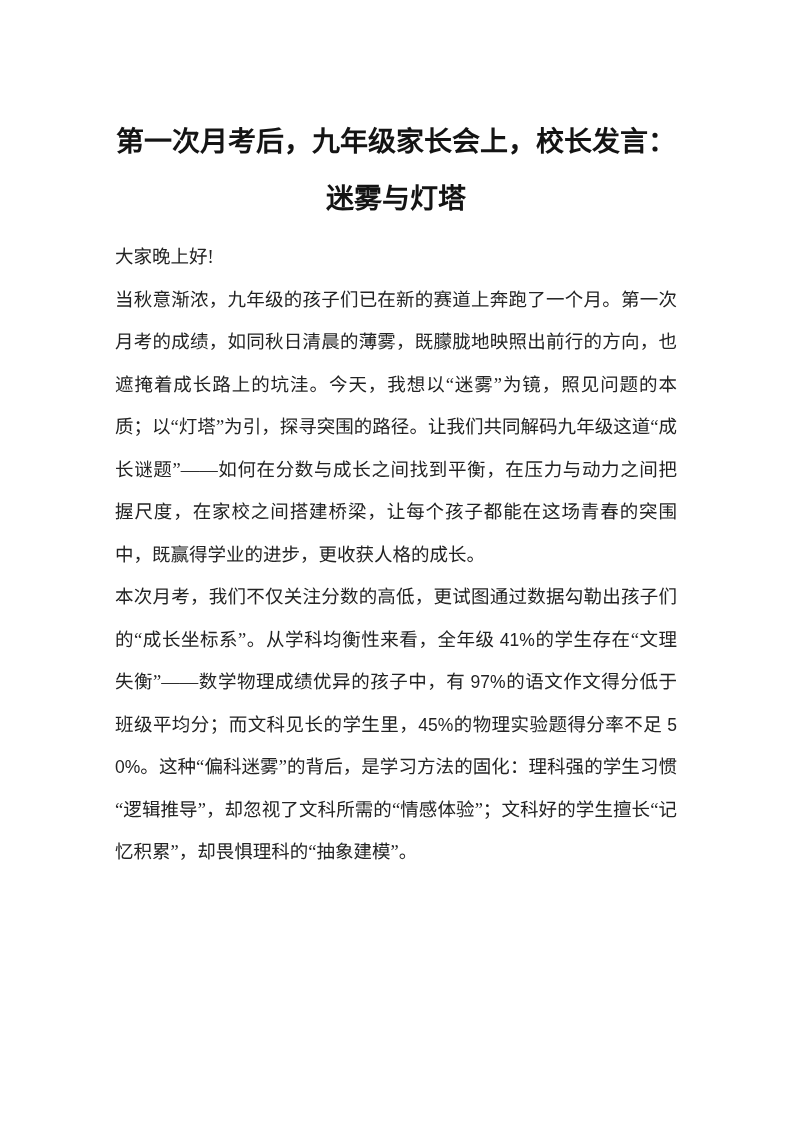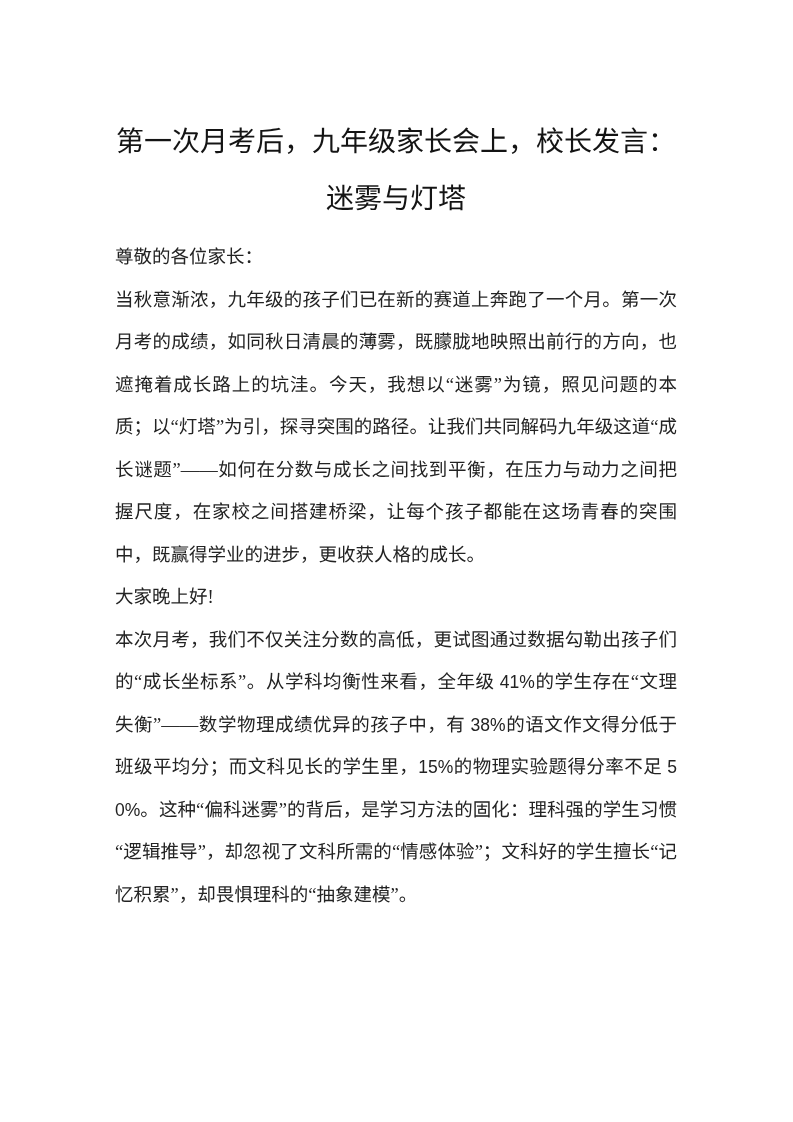--- a/index.html
+++ b/index.html
@@ -15,21 +15,21 @@
     background: #ffffff;
     overflow: hidden;
     box-sizing: border-box;
     padding: 113px 116px 0 115px;
     color: #1f1f1f;
     font-family: "Liberation Serif", "DejaVu Serif", serif;
   }
   .doc-title {
     margin: 0 0 9px 0;
     font-size: 28px;
-    font-weight: normal;
+    font-weight: bold;
     line-height: 57px;
     text-align: center;
     color: #141414;
     
   }
   .doc-body p {
     margin: 0;
     font-size: 18.5px;
     line-height: 42.5px;
     text-align: justify;
@@ -43,18 +43,17 @@
     font-size: 17.5px;
   }
 </style>
 </head>
 <body>
 
 <div class="page">
   <h1 class="doc-title">第一次月考后，九年级家长会上，校长发言：迷雾与灯塔</h1>
 
   <div class="doc-body">
-    <p>尊敬的各位家长：</p>
+    <p>大家晚上好!</p>
     <p>当秋意渐浓，九年级的孩子们已在新的赛道上奔跑了一个月。第一次月考的成绩，如同秋日清晨的薄雾，既朦胧地映照出前行的方向，也遮掩着成长路上的坑洼。今天，我想以“迷雾”为镜，照见问题的本质；以“灯塔”为引，探寻突围的路径。让我们共同解码九年级这道“成长谜题”——如何在分数与成长之间找到平衡，在压力与动力之间把握尺度，在家校之间搭建桥梁，让每个孩子都能在这场青春的突围中，既赢得学业的进步，更收获人格的成长。</p>
-    <p>大家晚上好!</p>
-    <p>本次月考，我们不仅关注分数的高低，更试图通过数据勾勒出孩子们的“成长坐标系”。从学科均衡性来看，全年级 <span class="latin">41%</span>的学生存在“文理失衡”——数学物理成绩优异的孩子中，有 <span class="latin">38%</span>的语文作文得分低于班级平均分；而文科见长的学生里，<span class="latin">15%</span>的物理实验题得分率不足 <span class="latin">50%</span>。这种“偏科迷雾”的背后，是学习方法的固化：理科强的学生习惯“逻辑推导”，却忽视了文科所需的“情感体验”；文科好的学生擅长“记忆积累”，却畏惧理科的“抽象建模”。</p>
+    <p>本次月考，我们不仅关注分数的高低，更试图通过数据勾勒出孩子们的“成长坐标系”。从学科均衡性来看，全年级 <span class="latin">41%</span>的学生存在“文理失衡”——数学物理成绩优异的孩子中，有 <span class="latin">97%</span>的语文作文得分低于班级平均分；而文科见长的学生里，<span class="latin">45%</span>的物理实验题得分率不足 <span class="latin">50%</span>。这种“偏科迷雾”的背后，是学习方法的固化：理科强的学生习惯“逻辑推导”，却忽视了文科所需的“情感体验”；文科好的学生擅长“记忆积累”，却畏惧理科的“抽象建模”。</p>
   </div>
 </div>
 
 </body></html>

